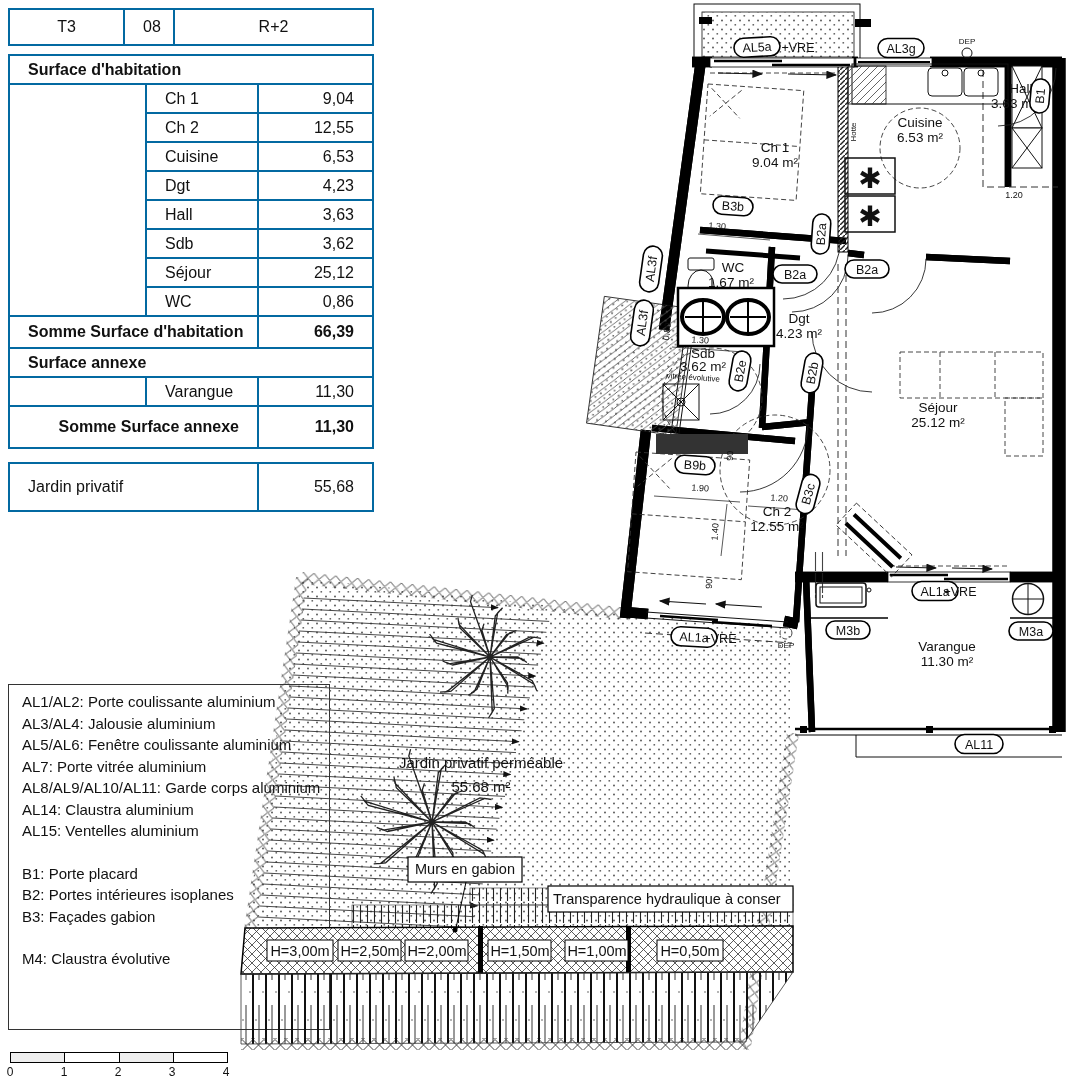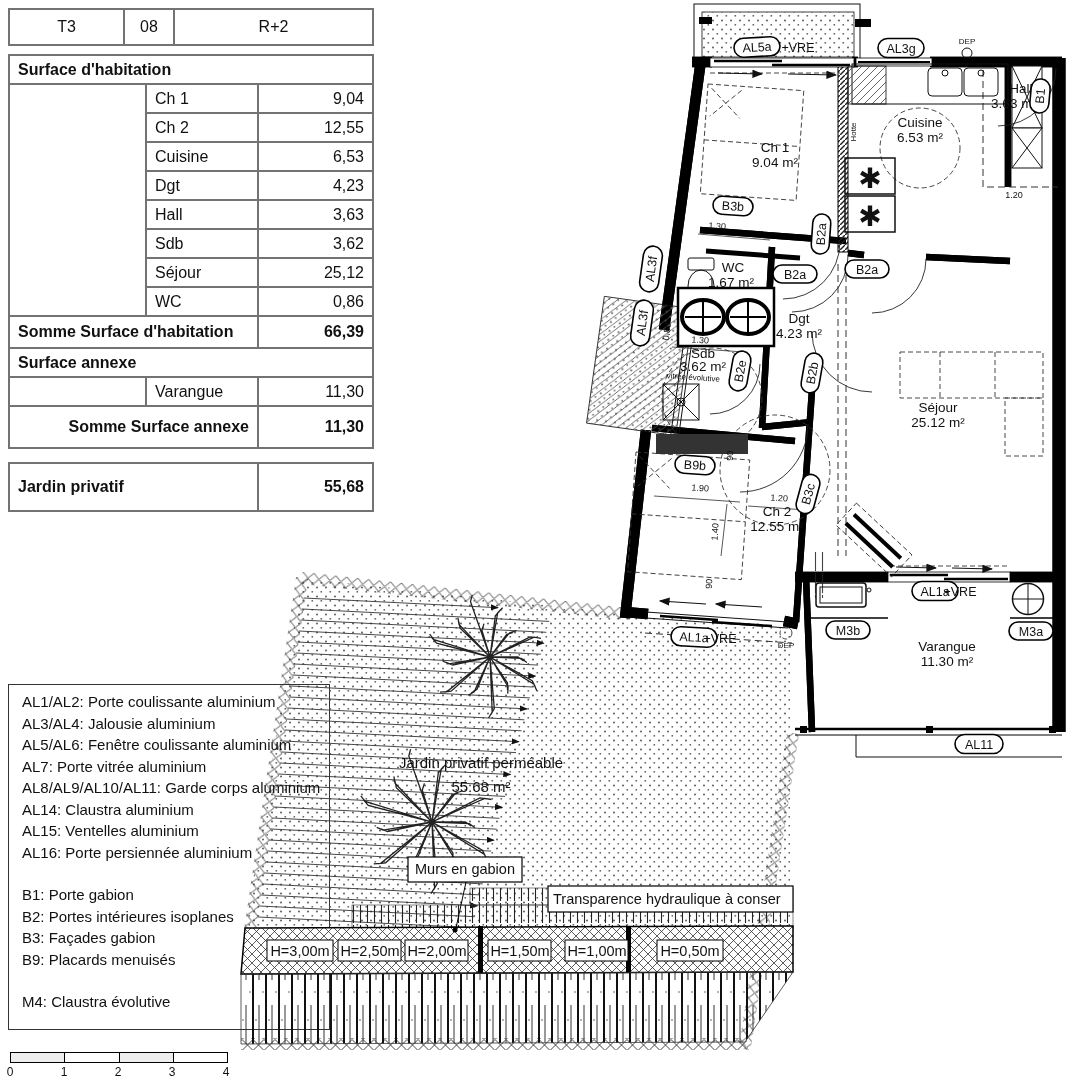--- a/index.html
+++ b/index.html
@@ -1,34 +1,34 @@
 <!DOCTYPE html>
 <html><head>
 <meta charset="utf-8">
 <style>
   html,body{margin:0;padding:0;background:#fff;}
   #stage{position:relative;width:1086px;height:1080px;background:#fff;overflow:hidden;
          font-family:"Liberation Sans",sans-serif;color:#111;}
   
   .panel{position:absolute;left:8px;top:8px;width:366px;}
   table.tb{border-collapse:collapse;width:364px;table-layout:fixed;}
-  table.tb td{border:2px solid #737373;font-size:16px;padding:0 8px;white-space:nowrap;overflow:hidden;}
+  table.tb td{border:2px solid #0369a1;font-size:16px;padding:0 18px;white-space:nowrap;overflow:hidden;}
   td.big{font-size:36px;text-align:center;height:34px;padding:0 2px;}
   td.sect{font-weight:bold;font-size:17px;height:27px;}
   td.lbl{height:27px;}
   td.val{text-align:right;}
   td.blank{border-bottom:2px solid #000;}
   td.tot{font-weight:bold;height:30px;}
   td.tall{height:40px;vertical-align:middle;text-align:right;}
   #t-head{margin-bottom:3px;}
   #t-main{margin-bottom:0;margin-top:8px;}
   #t-jardin{position:absolute;left:8px;top:462px;}
   #t-jardin td{height:46px;}
-  .jlbl{font-weight:bold;font-size:17px;}
-  .jval{font-weight:bold;font-size:21px;text-align:right;}
+  .jlbl{font-weight:normal;font-size:17px;}
+  .jval{font-weight:normal;font-size:21px;text-align:right;}
   
   .legend-box{position:absolute;left:8px;top:684px;width:320px;height:344px;background:#fff;
               border:1.5px solid #333;z-index:1;}
   .legend-text{position:absolute;left:8px;top:684px;width:320px;z-index:3;padding:7px 0 0 14px;
                font-size:15px;line-height:21.5px;}
   .lg-sp{height:21px;}
   
   #plan-svg{position:absolute;left:0;top:0;z-index:2;}
   .wb{stroke:#000;stroke-width:10.5;fill:none;}
   .wg{stroke:#b3b3b3;stroke-width:7;fill:none;}
@@ -558,26 +558,24 @@
     </table>
 
   <div class="legend-text">
     <div>AL1/AL2: Porte coulissante aluminium</div>
     <div>AL3/AL4: Jalousie aluminium</div>
     <div>AL5/AL6: Fenêtre coulissante aluminium</div>
     <div>AL7: Porte vitrée aluminium</div>
     <div>AL8/AL9/AL10/AL11: Garde corps aluminium</div>
     <div>AL14: Claustra aluminium</div>
     <div>AL15: Ventelles aluminium</div>
-    <div>AL16: Porte persiennée aluminium</div>
     <div class="lg-sp"></div>
-    <div>B1: Porte gabion</div>
+    <div>B1: Porte placard</div>
     <div>B2: Portes intérieures isoplanes</div>
     <div>B3: Façades gabion</div>
-    <div>B9: Placards menuisés</div>
     <div class="lg-sp"></div>
     <div>M4: Claustra évolutive</div>
   </div>
 
   <div class="scalebar">
     <div class="sb-bar">
       <div class="sb-seg"></div>
         <div class="sb-seg"></div>
         <div class="sb-seg"></div>
         <div class="sb-seg"></div>

